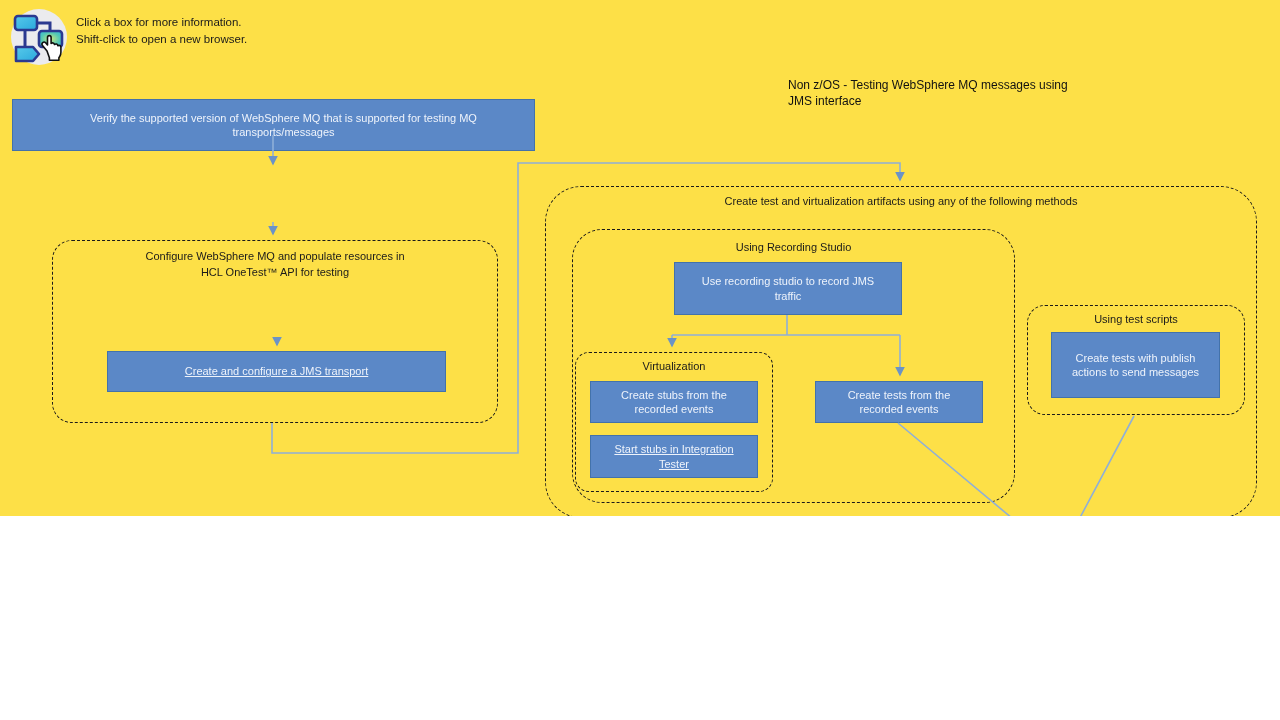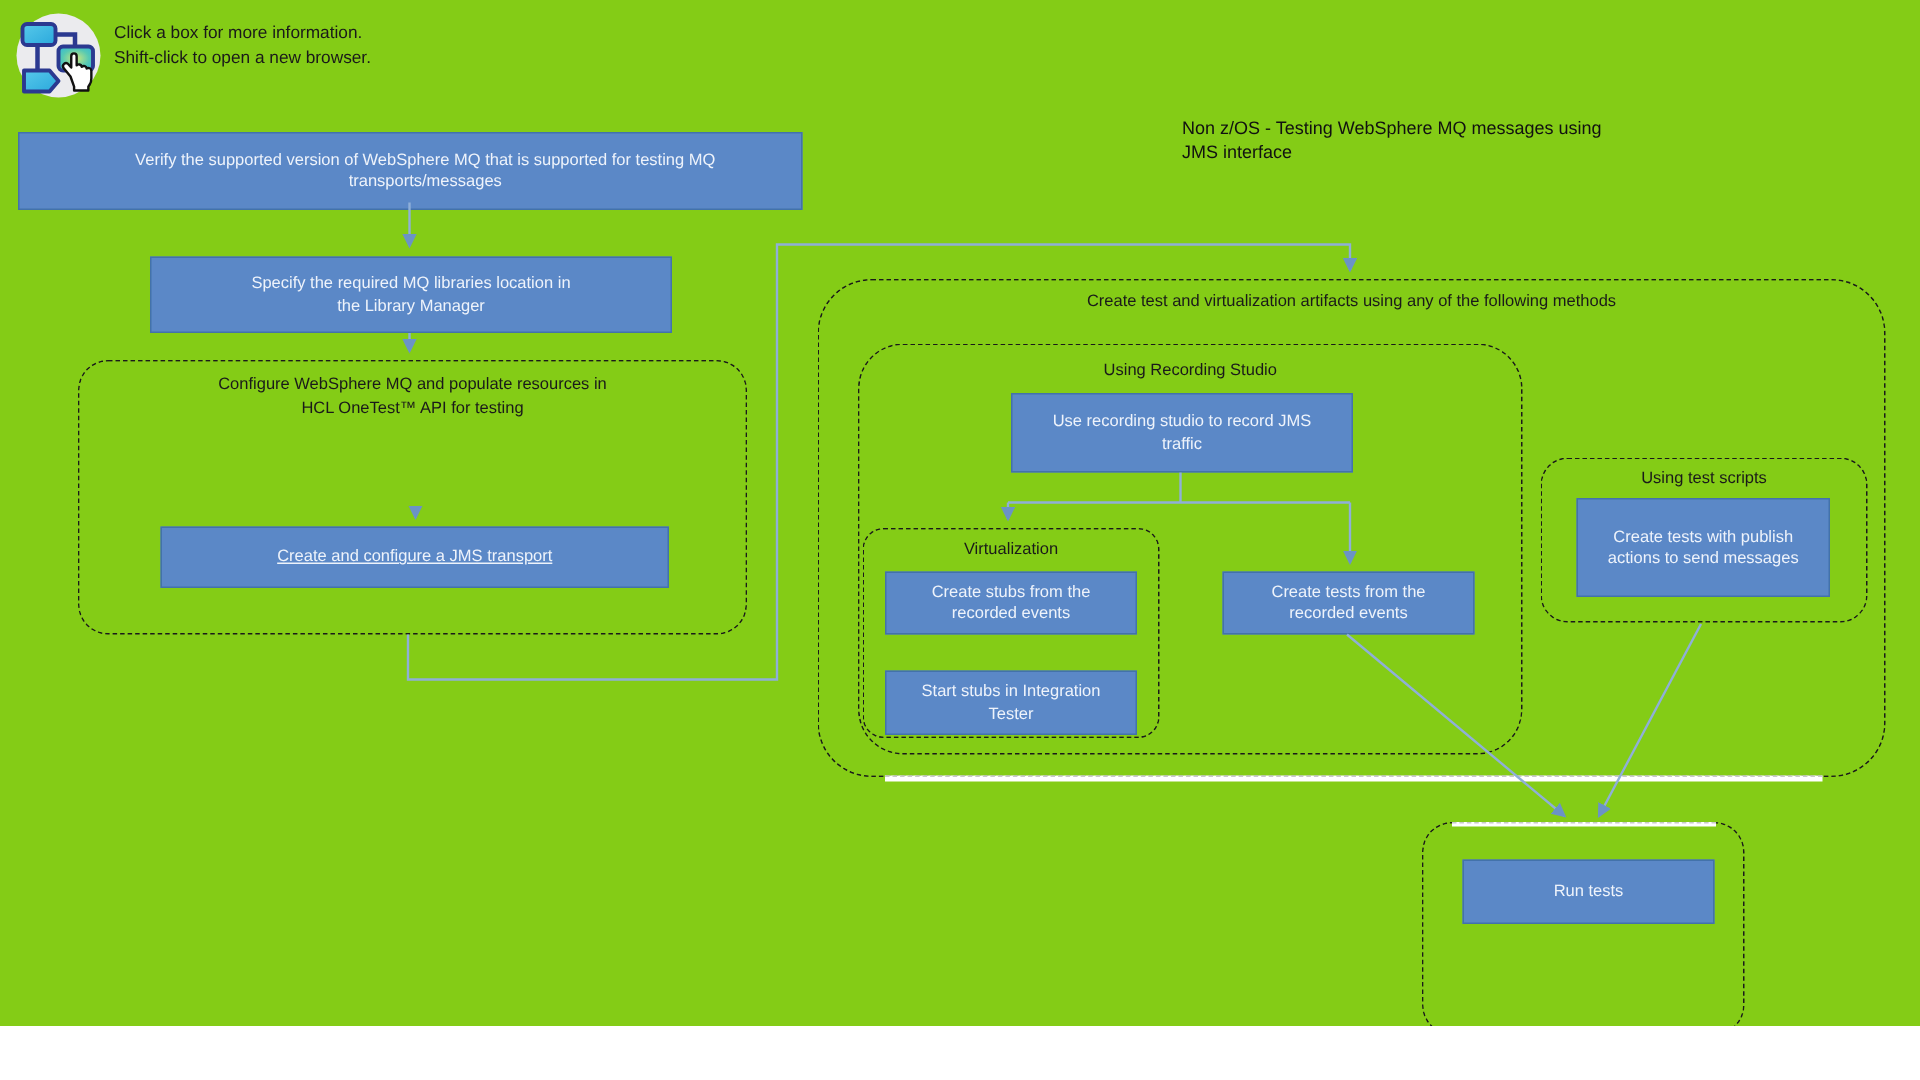--- a/index.html
+++ b/index.html
@@ -1,18 +1,18 @@
 <!DOCTYPE html>
 <html><head>
 <meta charset="utf-8">
 <style>
   html,body { margin:0; padding:0; background:#fff; }
   .canvas {
-    position:relative; width:1280px; height:684px; overflow:hidden;
-    background:#84cc16;
+    position:relative; width:1280px; height:516px; overflow:hidden;
+    background:#fde047;
     font-family:"Liberation Sans", sans-serif;
     color:#1a1a1a;
   }
   .hdr-text { position:absolute; left:76px; top:14px; font-size:11.5px; line-height:1.45; white-space:pre-line; }
   .page-title { position:absolute; left:788px; top:78px; width:440px; font-size:12px; line-height:1.32; color:#111; white-space:pre-line; }
 
   .node {
     position:absolute; background:#5b88c7; border:1px solid #4372aa;
     color:#eef3fb; font-size:11px; line-height:1.3;
     display:flex; align-items:center; justify-content:center;
@@ -53,44 +53,42 @@
     <rect x="31" y="25" width="23" height="16" rx="3" fill="url(#grn)" stroke="#2b3990" stroke-width="2.6"></rect>
     <path d="M39 45 l-4.5-5.5 q-1.3-1.6 .2-2.9 q1.5-1.3 2.9 .2 l1.9 2.2 V31.5 q0-1.9 1.8-1.9 q1.8 0 1.8 1.9 v6 q.9-.8 2-.5 q1.2 .3 1.4 1.5 q.9-.7 2-.4 q1.2 .4 1.3 1.6 q1-.6 2-.2 q1.1 .5 1.1 1.8 v5 q0 2.5-1.2 4.2 l-.8 1.2 v2.6 h-9.5 v-2.5 z" fill="#ffffff" stroke="#111111" stroke-width="1.6" stroke-linejoin="round"></path>
   </svg>
 
   <div class="hdr-text">Click a box for more information.
 Shift-click to open a new browser.</div>
 
   <div class="page-title">Non z/OS - Testing WebSphere MQ messages using
 JMS interface</div>
 
-  <div class="node" style="left:12px; top:88px; width:523px; height:52px;padding-left:20px;">Verify the supported version of WebSphere MQ that is supported for testing MQ
+  <div class="node" style="left:12px; top:99px; width:523px; height:52px;padding-left:20px;">Verify the supported version of WebSphere MQ that is supported for testing MQ
 transports/messages</div>
 
-  <div class="node" style="left:100px; top:171px; width:348px; height:51px;">Specify the required MQ libraries location in
-the Library Manager</div>
 
   <div class="group" style="left:52px; top:240px; width:446px; height:183px; border-radius:20px;"></div>
   <div class="group-title" style="left:52px; top:249px; width:446px;">Configure WebSphere MQ and populate resources in
 HCL OneTest™ API for testing</div>
   <div class="node" style="left:107px; top:351px; width:339px; height:41px;text-decoration:underline;">Create and configure a JMS transport</div>
 
   <div class="group" style="left:545px; top:186px; width:712px; height:332px; border-radius:36px;"></div>
   <div class="group-title" style="left:545px; top:194px; width:712px;text-align:center;">Create test and virtualization artifacts using any of the following methods</div>
 
   <div class="group" style="left:572px; top:229px; width:443px; height:274px; border-radius:30px;"></div>
   <div class="group-title" style="left:572px; top:240px; width:443px;">Using Recording Studio</div>
   <div class="node" style="left:674px; top:262px; width:228px; height:53px;">Use recording studio to record JMS
 traffic</div>
 
   <div class="group" style="left:575px; top:352px; width:198px; height:140px; border-radius:14px;"></div>
   <div class="group-title" style="left:575px; top:359px; width:198px;">Virtualization</div>
   <div class="node" style="left:590px; top:381px; width:168px; height:42px;">Create stubs from the
 recorded events</div>
-  <div class="node" style="left:590px; top:447px; width:168px; height:43px;">Start stubs in Integration
+  <div class="node" style="left:590px; top:435px; width:168px; height:43px;text-decoration:underline;">Start stubs in Integration
 Tester</div>
 
   <div class="node" style="left:815px; top:381px; width:168px; height:42px;">Create tests from the
 recorded events</div>
 
   <div class="group" style="left:1027px; top:305px; width:218px; height:110px; border-radius:18px;"></div>
   <div class="group-title" style="left:1027px; top:312px; width:218px;">Using test scripts</div>
   <div class="node" style="left:1051px; top:332px; width:169px; height:66px;">Create tests with publish
 actions to send messages</div>
 

